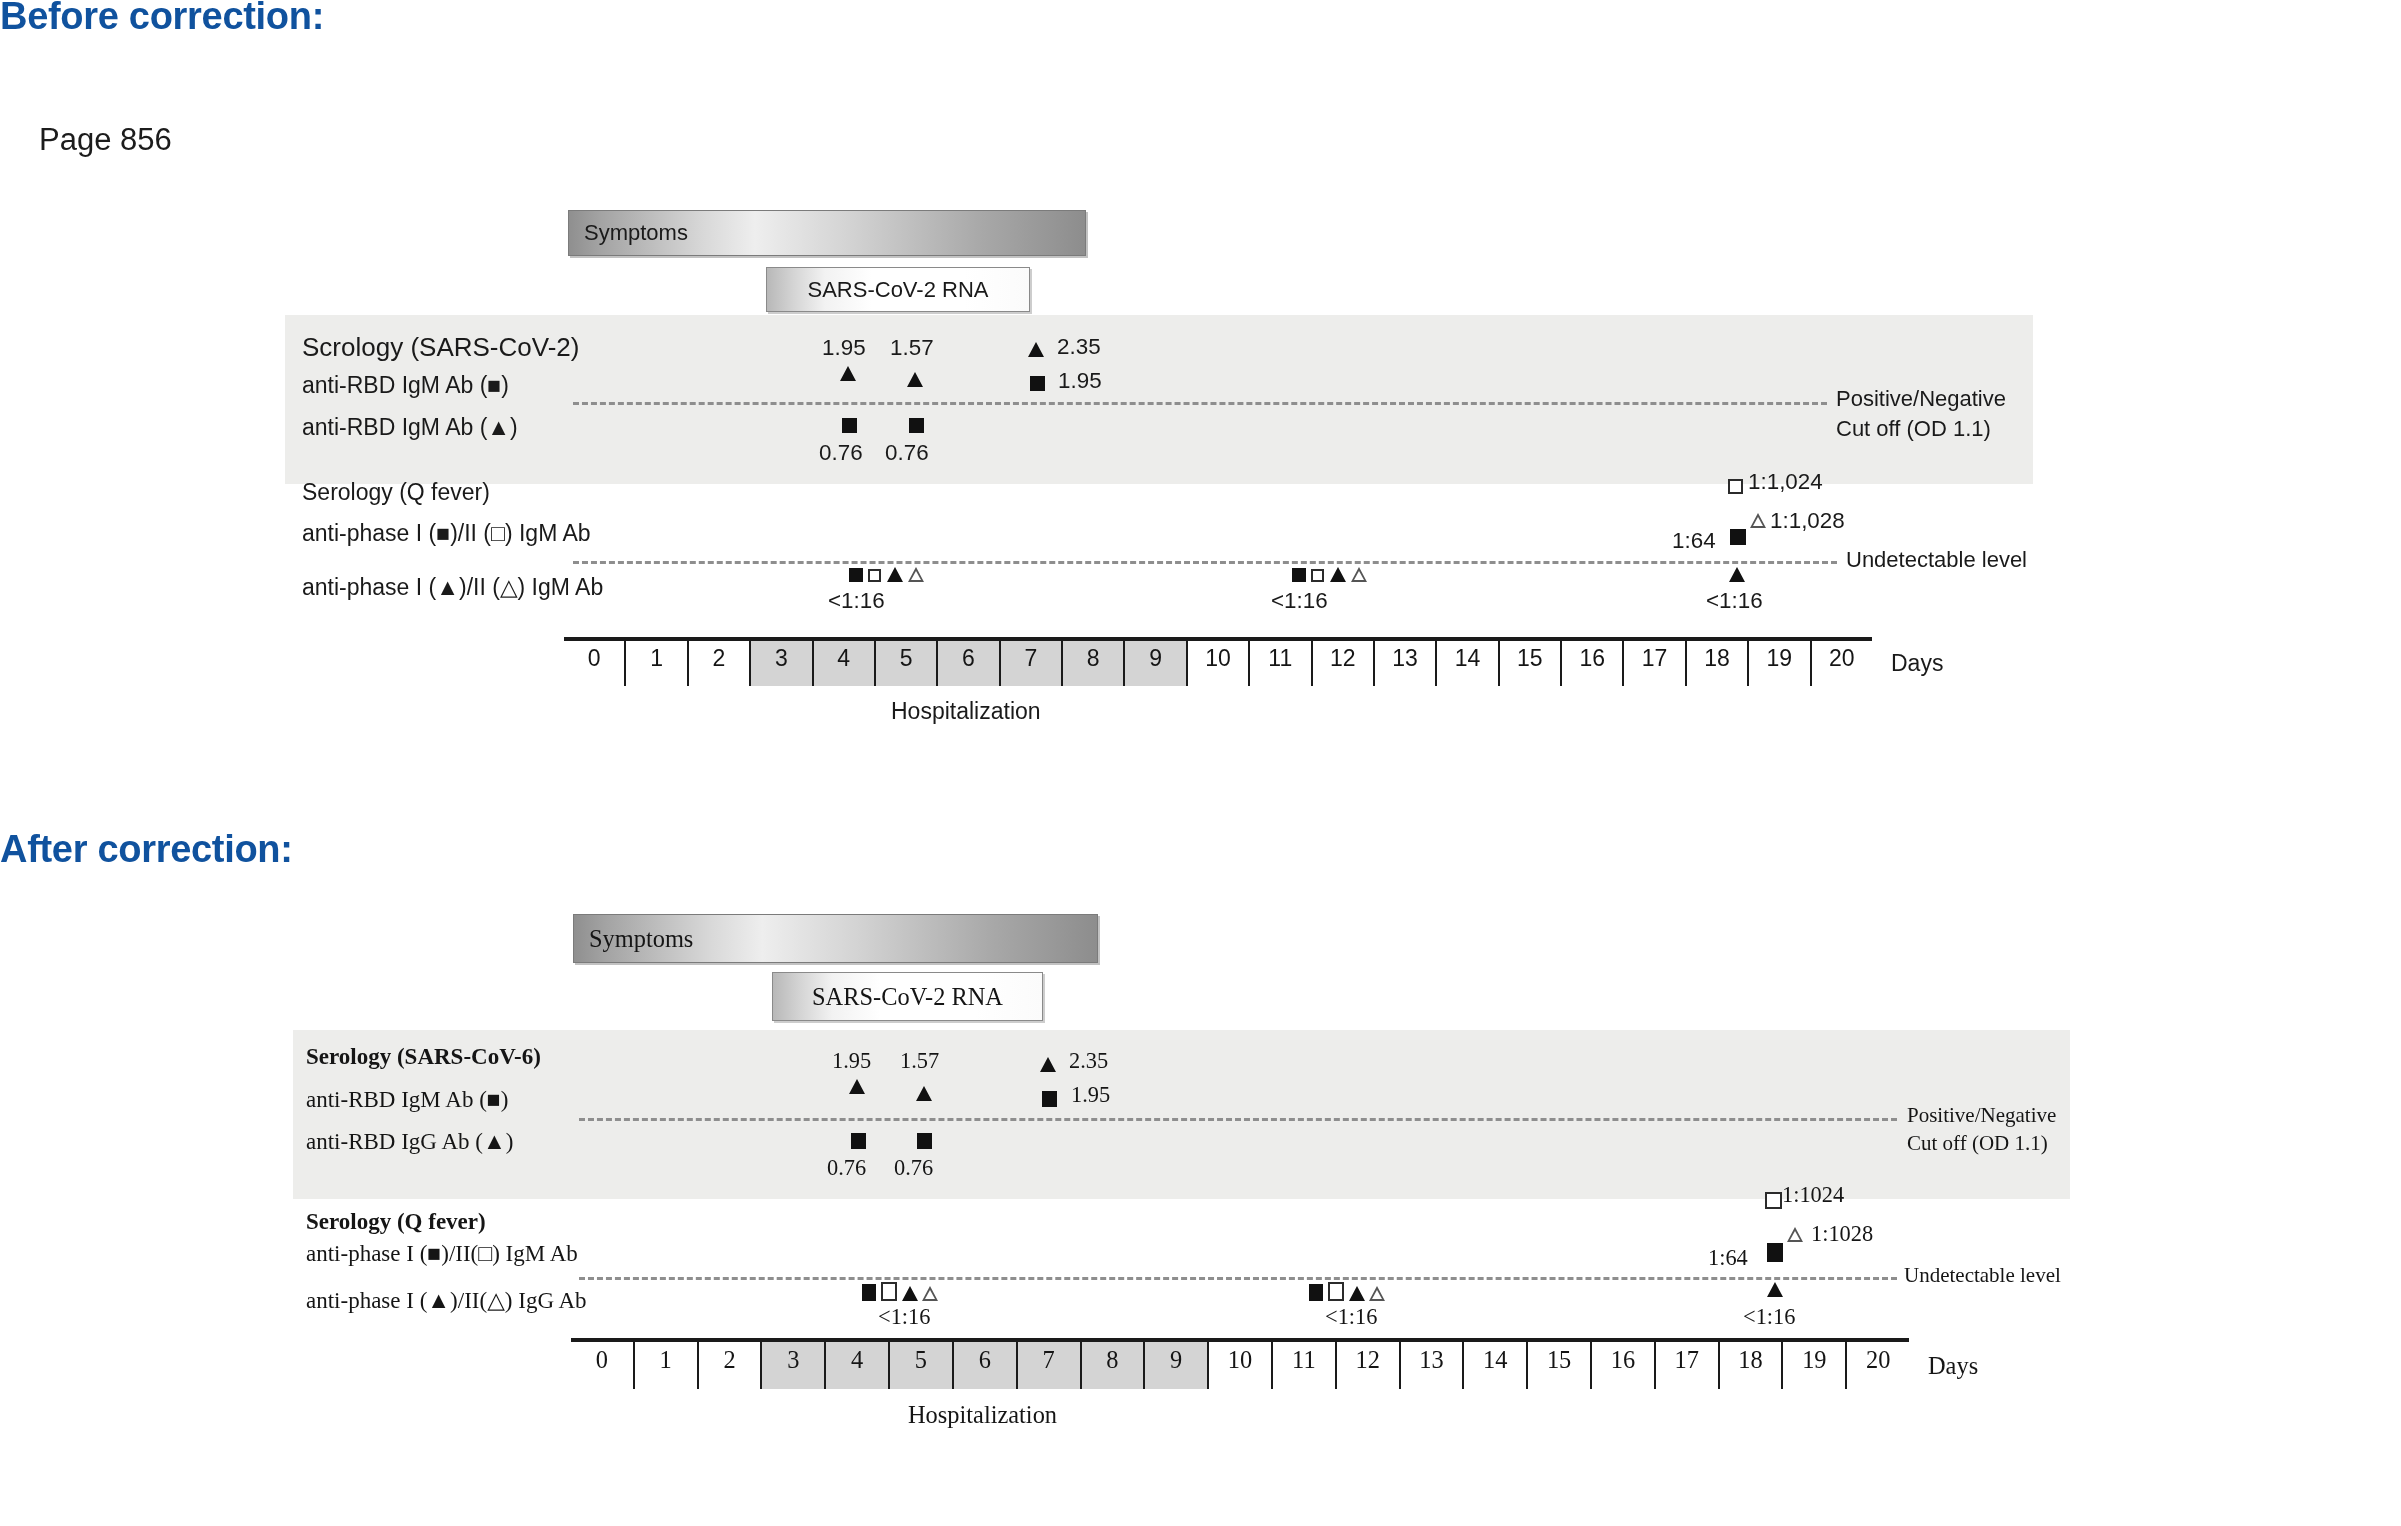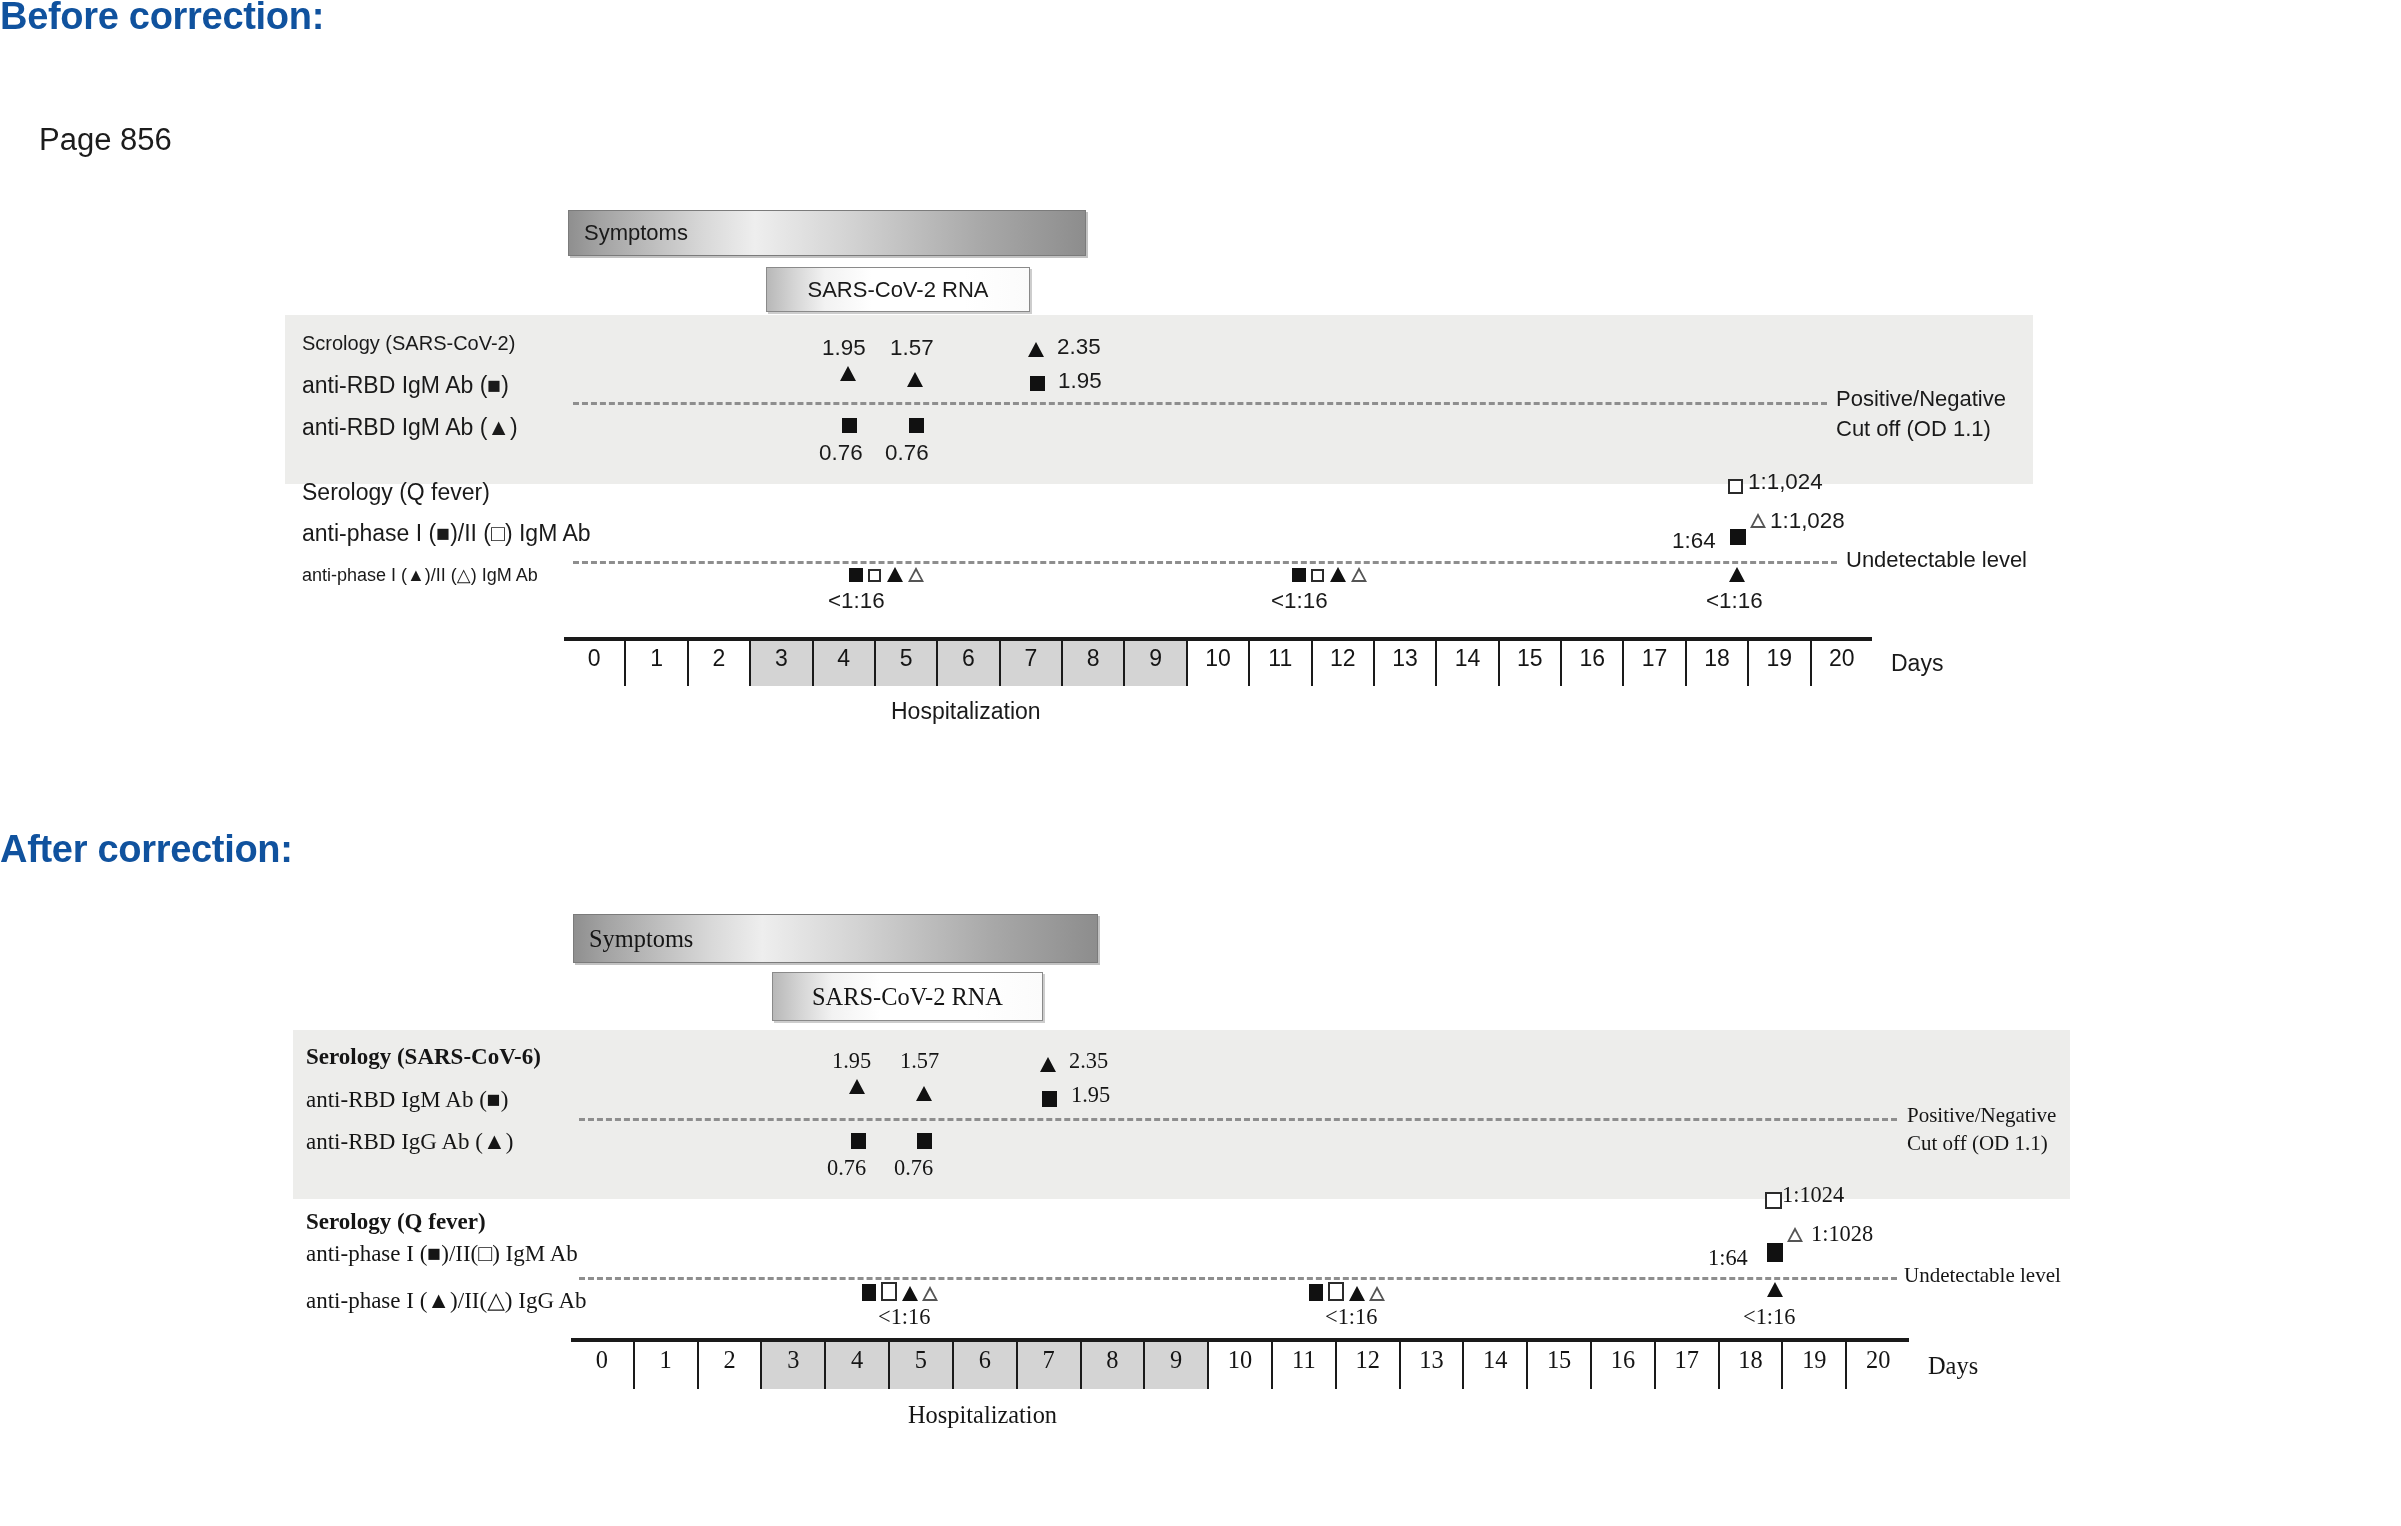--- a/index.html
+++ b/index.html
@@ -152,21 +152,21 @@
   <div class="bar bar-symptoms ftext" style="left:568px; top:41px; width:518px; height:46px; font-size:22px; padding-left:15px;">
     <span>Symptoms</span>
   </div>
 
   <div class="bar bar-rna ftext" style="left:766px; top:98px; width:264px; height:45px; font-size:22px; justify-content:center;">
     <span>SARS-CoV-2 RNA</span>
   </div>
 
   <div class="panel-gray" style="left:285px; top:146px; width:1748px; height:169px;"></div>
 
-  <div class="lbl ftext" style="left:302px; top:163px; font-size:20px;text-align:center;">Scrology (SARS-CoV-2)</div>
+  <div class="lbl ftext" style="left:302px; top:163px; font-size:26px;text-align:center;">Scrology (SARS-CoV-2)</div>
   <div class="lbl ftext" style="left:302px; top:203px; font-size:23px;">anti-RBD IgM Ab (■)</div>
   <div class="lbl ftext" style="left:302px; top:245px; font-size:23px;">anti-RBD IgM Ab (▲)</div>
 
   <div class="dashline" style="left:573px; top:233px; width:1254px;"></div>
 
   <div class="lbl-right ftext" style="left:1836px; top:217px; font-size:22px;">Positive/Negative</div>
   <div class="lbl-right ftext" style="left:1836px; top:247px; font-size:22px;">Cut off (OD 1.1)</div>
 
   <div class="lbl ftext" style="left:822px; top:166px; font-size:22.4px;">1.95</div>
   <div class="mk mk-tri-filled" style="left:840px; top:197px;"></div>
@@ -180,21 +180,21 @@
   <div class="mk mk-sq-filled" style="left:1030px; top:207px; width:15px; height:15px;"></div>
   <div class="lbl ftext" style="left:1058px; top:199px; font-size:22.4px;">1.95</div>
 
   <div class="mk mk-sq-filled" style="left:842px; top:249px; width:15px; height:15px;"></div>
   <div class="mk mk-sq-filled" style="left:909px; top:249px; width:15px; height:15px;"></div>
   <div class="lbl ftext" style="left:819px; top:271px; font-size:22.4px;">0.76</div>
   <div class="lbl ftext" style="left:885px; top:271px; font-size:22.4px;">0.76</div>
 
   <div class="lbl ftext" style="left:302px; top:310px; font-size:23px;">Serology (Q fever)</div>
   <div class="lbl ftext" style="left:302px; top:351px; font-size:23px;">anti-phase I (■)/II (□) IgM Ab</div>
-  <div class="lbl ftext" style="left:302px; top:395px; font-size:18px;">anti-phase I (▲)/II (△) IgM Ab</div>
+  <div class="lbl ftext" style="left:302px; top:405px; font-size:23px;">anti-phase I (▲)/II (△) IgM Ab</div>
 
   <div class="dashline" style="left:573px; top:392px; width:1264px;"></div>
   <div class="lbl-right ftext" style="left:1846px; top:378px; font-size:22px;">Undetectable level</div>
 
   <div class="mk mk-sq-open" style="left:1728px; top:310px; width:11px; height:11px;"></div>
   <div class="lbl ftext" style="left:1748px; top:300px; font-size:22.4px;">1:1,024</div>
 
   <div class="lbl ftext" style="left:1672px; top:359px; font-size:22.4px;">1:64</div>
   <div class="mk mk-sq-filled" style="left:1730px; top:360px; width:16.3px; height:16.3px;"></div>
   <div class="mk mk-tri-open" style="left:1750px; top:344px;"></div>

